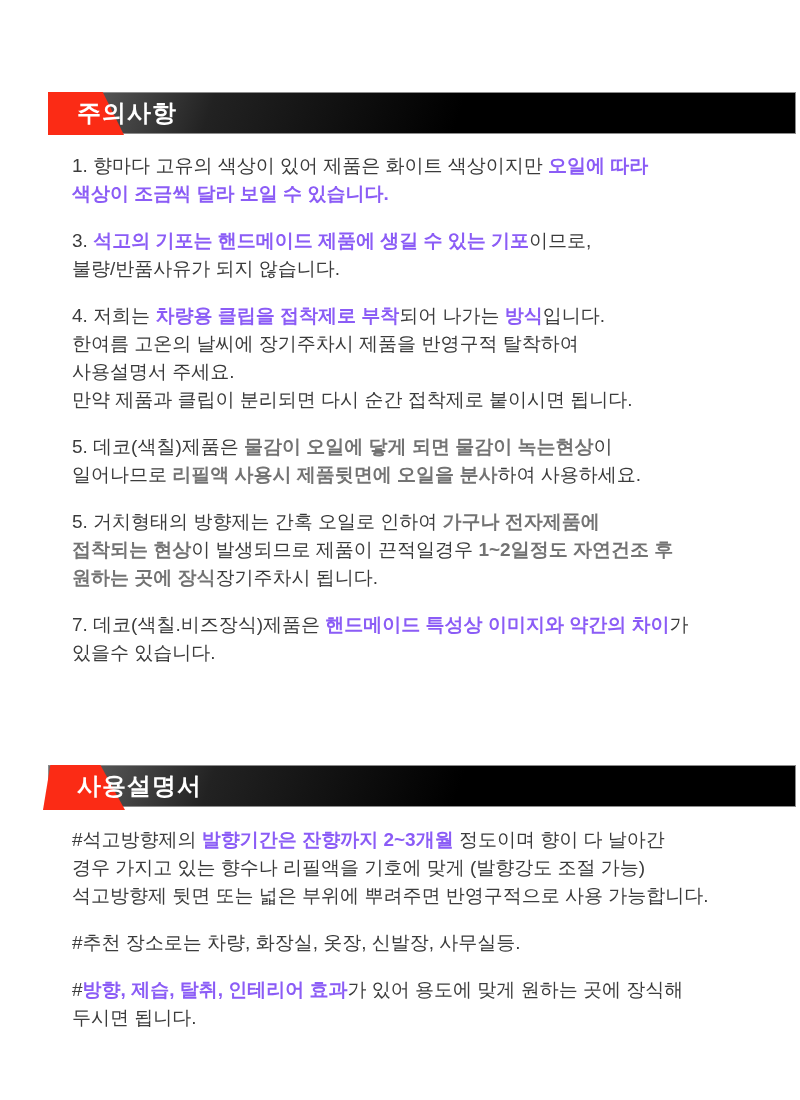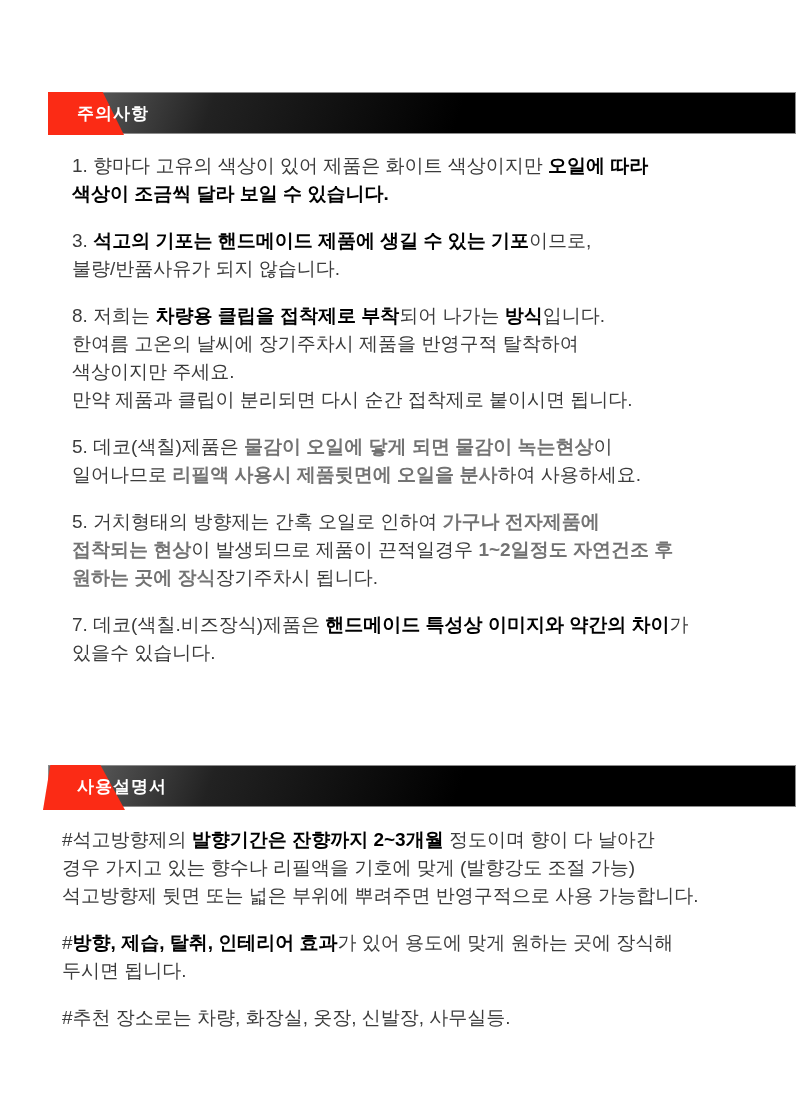--- a/index.html
+++ b/index.html
@@ -27,62 +27,62 @@
     clip-path:polygon(0 0,72% 0,100% 100%,0 100%);
   }
   .banner-red.v2{
     left:-6px;top:-1px;width:82px;height:45px;
     clip-path:polygon(9% 0,70% 0,100% 100%,0 100%);
   }
   .banner-title{
     position:relative;
     margin:0 0 0 28px;
     color:#ffffff;
-    font-size:17px;
+    font-size:24px;
     font-weight:700;
     letter-spacing:1px;
   }
   .content{
     position:absolute;
     font-size:19px;
     line-height:28px;
     color:#3b3b3b;
   }
   .content p{margin:0 0 19px 0;}
   .seg-n{font-weight:400;color:#3b3b3b;}
-  .seg-b{font-weight:700;color:#000000;}
+  .seg-b{font-weight:700;color:#8b5cf6;}
   .seg-r{font-weight:700;color:#737373;}
   #content-0{left:72px;top:152px;width:690px;}
-  #content-1{left:62px;top:826px;width:700px;}
+  #content-1{left:72px;top:826px;width:700px;}
   #banner-0{top:92px;}
   #banner-1{top:765px;}
 </style>
 </head>
 <body>
 
 <div class="page">
 
   <div class="banner" id="banner-0">
     <div class="banner-red v1"></div>
     <h2 class="banner-title">주의사항</h2>
   </div>
 
   <div class="content" id="content-0">
       <p><span class="seg-n">1. 향마다 고유의 색상이 있어 제품은 화이트 색상이지만 </span><span class="seg-b">오일에 따라</span><br><span class="seg-b">색상이 조금씩 달라 보일 수 있습니다.</span></p>
       <p><span class="seg-n">3. </span><span class="seg-b">석고의 기포는 핸드메이드 제품에 생길 수 있는 기포</span><span class="seg-n">이므로,</span><br><span class="seg-n">불량/반품사유가 되지 않습니다.</span></p>
-      <p><span class="seg-n">8. 저희는 </span><span class="seg-b">차량용 클립을 접착제로 부착</span><span class="seg-n">되어 나가는 </span><span class="seg-b">방식</span><span class="seg-n">입니다.</span><br><span class="seg-n">한여름 고온의 날씨에 장기주차시 제품을 반영구적 탈착하여</span><br><span class="seg-n">색상이지만 주세요.</span><br><span class="seg-n">만약 제품과 클립이 분리되면 다시 순간 접착제로 붙이시면 됩니다.</span></p>
+      <p><span class="seg-n">4. 저희는 </span><span class="seg-b">차량용 클립을 접착제로 부착</span><span class="seg-n">되어 나가는 </span><span class="seg-b">방식</span><span class="seg-n">입니다.</span><br><span class="seg-n">한여름 고온의 날씨에 장기주차시 제품을 반영구적 탈착하여</span><br><span class="seg-n">사용설명서 주세요.</span><br><span class="seg-n">만약 제품과 클립이 분리되면 다시 순간 접착제로 붙이시면 됩니다.</span></p>
       <p><span class="seg-n">5. 데코(색칠)제품은 </span><span class="seg-r">물감이 오일에 닿게 되면 물감이 녹는현상</span><span class="seg-n">이</span><br><span class="seg-n">일어나므로 </span><span class="seg-r">리필액 사용시 제품뒷면에 오일을 분사</span><span class="seg-n">하여 사용하세요.</span></p>
       <p><span class="seg-n">5. 거치형태의 방향제는 간혹 오일로 인하여 </span><span class="seg-r">가구나 전자제품에</span><br><span class="seg-r">접착되는 현상</span><span class="seg-n">이 발생되므로 제품이 끈적일경우 </span><span class="seg-r">1~2일정도 자연건조 후</span><br><span class="seg-r">원하는 곳에 장식</span><span class="seg-n">장기주차시 됩니다.</span></p>
       <p><span class="seg-n">7. 데코(색칠.비즈장식)제품은 </span><span class="seg-b">핸드메이드 특성상 이미지와 약간의 차이</span><span class="seg-n">가</span><br><span class="seg-n">있을수 있습니다.</span></p>
     </div>
 
   <div class="banner" id="banner-1">
     <div class="banner-red v2"></div>
     <h2 class="banner-title">사용설명서</h2>
   </div>
 
   <div class="content" id="content-1">
       <p><span class="seg-n">#석고방향제의 </span><span class="seg-b">발향기간은 잔향까지 2~3개월</span><span class="seg-n"> 정도이며 향이 다 날아간</span><br><span class="seg-n">경우 가지고 있는 향수나 리필액을 기호에 맞게 (발향강도 조절 가능)</span><br><span class="seg-n">석고방향제 뒷면 또는 넓은 부위에 뿌려주면 반영구적으로 사용 가능합니다.</span></p>
+      <p><span class="seg-n">#추천 장소로는 차량, 화장실, 옷장, 신발장, 사무실등.</span></p>
       <p><span class="seg-n">#</span><span class="seg-b">방향, 제습, 탈취, 인테리어 효과</span><span class="seg-n">가 있어 용도에 맞게 원하는 곳에 장식해</span><br><span class="seg-n">두시면 됩니다.</span></p>
-      <p><span class="seg-n">#추천 장소로는 차량, 화장실, 옷장, 신발장, 사무실등.</span></p>
     </div>
 
 </div>
 
 </body></html>

